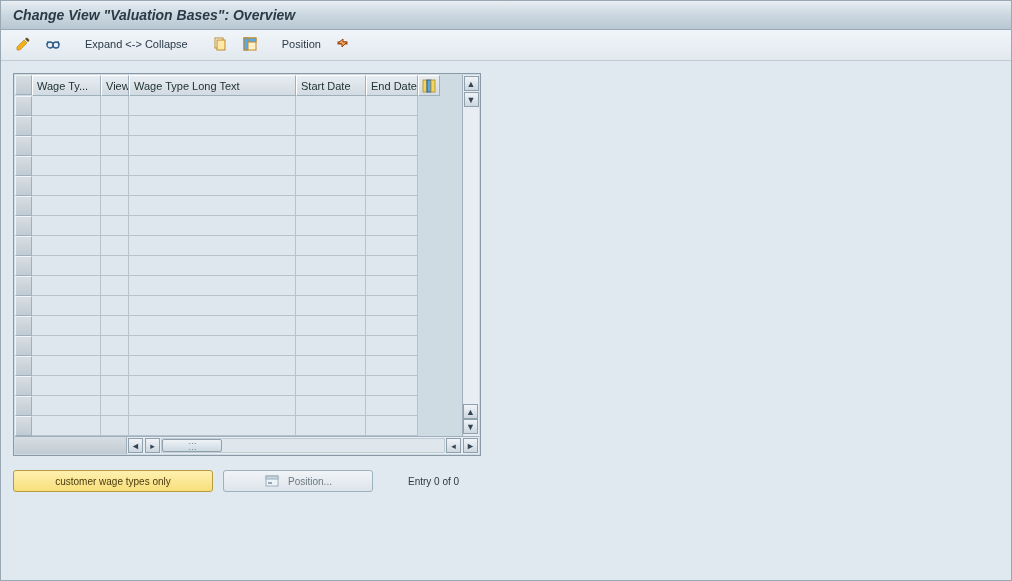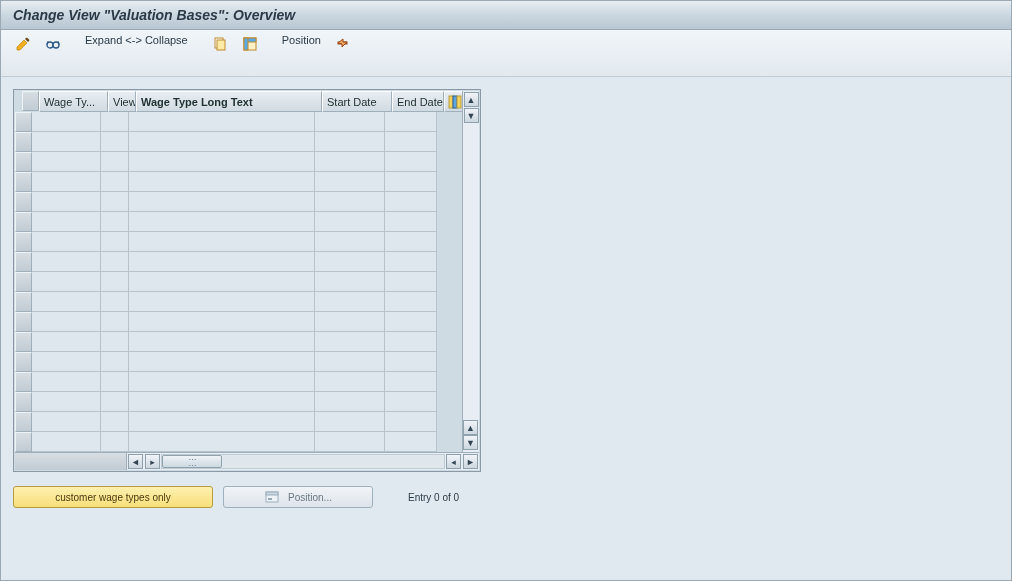--- a/index.html
+++ b/index.html
@@ -12,23 +12,24 @@
       border-bottom: 1px solid #99a8b3;
       font-weight: bold;
       font-style: italic;
       font-size: 14px;
       color: #2a3a47;
     }
 
     
     .toolbar {
       background: linear-gradient(to bottom, #f0f5f9 0%, #e2e9ef 100%);
-      padding: 4px 10px 22px;
+      padding: 4px 10px 6px;
       border-bottom: 1px solid #c0cbd5;
       display: flex;
+      align-items: center;
       gap: 6px;
     }
     .tool-btn {
       display: inline-flex;
       align-items: center;
       justify-content: center;
       min-width: 20px;
       height: 20px;
       padding: 0 3px;
       border: 1px solid transparent;
@@ -48,21 +49,21 @@
       padding: 12px;
       height: calc(100% - 60px);
     }
     .grid-wrap {
       width: 468px;
       border: 1px solid #8a99a5;
       background: #cfdbe3;
       padding: 1px;
       position: relative;
     }
-    .grid-header-row { display:flex;padding-left:7px; }
+    .grid-header-row { display:flex; }
     .grid-cell-h {
       background: linear-gradient(to bottom,#e7edf2,#d2dbe2);
       border-right:1px solid #9fb0bc;
       border-bottom:1px solid #9fb0bc;
       border-top:1px solid #fff;
       border-left:1px solid #fff;
       height:21px;
       display:flex;
       align-items:center;
       padding:0 4px;
@@ -148,21 +149,21 @@
     
     .watermark {
       position:absolute; top:40px; left:220px;
       font-size:22px;color:rgba(120,140,155,.15);
       font-family:Georgia,serif;pointer-events:none;
     }
 
     .col-w0{width:17px;}
     .col-w1{width:69px;}
     .col-w2{width:28px;}
-    .col-w3{width:186px;font-weight:bold;}
+    .col-w3{width:167px;}
     .col-w4{width:70px;}
     .col-w5{width:52px;}
     .col-w6{width:22px;}
   </style>
 </head>
 <body>
 
 <div class="title-bar">Change View "Valuation Bases": Overview</div>
 
 <div class="toolbar">

